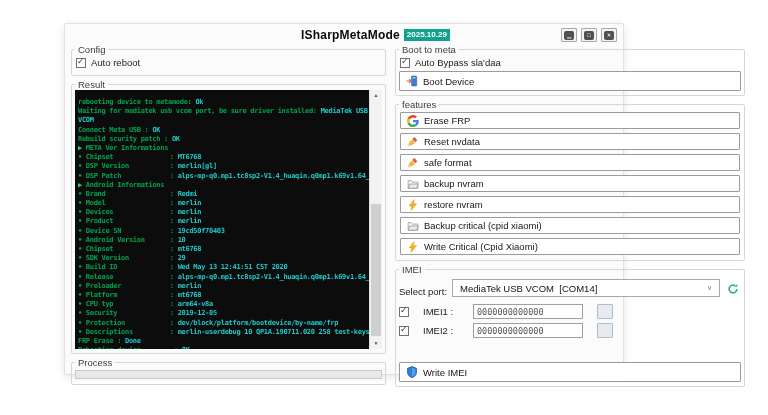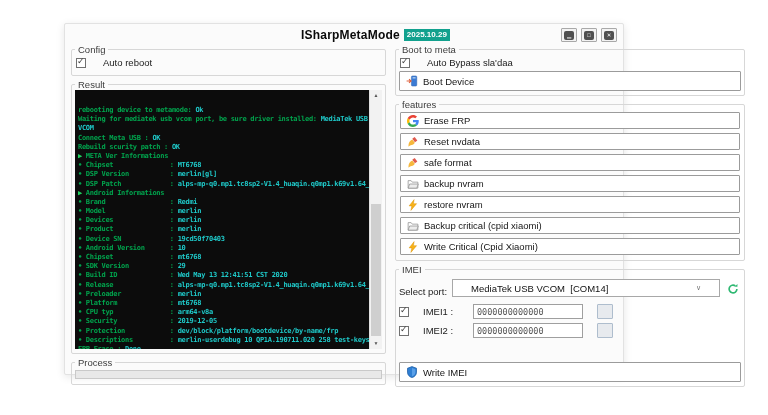--- a/index.html
+++ b/index.html
@@ -21,27 +21,27 @@
   .winbtn{width:16px;height:14px;border:1px solid #a9a9a9;background:#f3f3f3;display:flex;
     align-items:center;justify-content:center;border-radius:1px;padding:0;cursor:pointer;}
   .winbtn-inner{width:10px;height:9px;background:#505050;border-radius:2px;color:#fff;
     font-size:5.5px;line-height:9px;text-align:center;overflow:hidden;}
   
   .left-panel{position:absolute;left:6px;top:20px;width:315px;}
   .right-panel{position:absolute;left:330px;top:20px;width:350px;}
   fieldset.gb{border:1px solid #d7d7d7;border-radius:2px;margin:0 0 3px;padding:0 3px 4px;min-width:0;}
   .gb legend{font-size:9.5px;color:#3c3c3c;padding:0 3px;}
   
-  .chk-row{display:flex;align-items:flex-end;gap:17px;font-size:9.5px;color:#1a1a1a;padding:2px 1px 3px;}
+  .chk-row{display:flex;align-items:flex-end;gap:5px;font-size:9.5px;color:#1a1a1a;padding:2px 1px 3px;}
   .cb{width:10px;height:10px;border:1px solid #707070;background:#fff;position:relative;
     display:inline-block;box-sizing:border-box;flex:0 0 auto;cursor:pointer;}
   .cb.checked::after{content:"\2713";position:absolute;left:0;top:-3px;font-size:9px;color:#424242;}
   
   .console-area{display:flex;height:259px;}
-  .console{flex:1;background:#0c0c0c;overflow:hidden;padding:16px 0 0 3px;
+  .console{flex:1;background:#0c0c0c;overflow:hidden;padding:8px 0 0 3px;
     font-family:"DejaVu Sans Mono",monospace;font-weight:bold;font-size:7px;
     letter-spacing:-.3px;line-height:9.2px;}
   .cl{white-space:nowrap;height:9.2px;overflow:hidden;}
   .cg{color:#00a44d;}
   .cv{color:#1fc9c9;}
   .ch{color:#21d25f;}
   .lab{display:inline-block;width:84px;}
   .lab2{display:inline-block;width:96px;}
   .vscroll{width:12px;background:#f2f2f2;border-left:1px solid #e0e0e0;position:relative;flex:0 0 auto;}
   .vs-arrow{position:absolute;left:0;width:12px;height:11px;color:#555;font-size:5px;
@@ -57,21 +57,21 @@
     border-radius:1px;padding:0 5px;font-size:9.5px;color:#161616;width:100%;box-sizing:border-box;
     font-family:"Liberation Sans",sans-serif;cursor:pointer;text-align:left;}
   .btn.big{height:20px;}
   .features-list{display:flex;flex-direction:column;gap:4px;padding:2px 1px 1px;}
   .ic{width:13px;height:13px;display:inline-flex;align-items:center;justify-content:center;flex:0 0 auto;}
   .ic svg{width:12px;height:12px;display:block;}
   
   .port-row{display:flex;align-items:flex-end;gap:5px;margin:4px 0 7px;}
   .port-label{font-size:9.5px;color:#1a1a1a;flex:0 0 auto;}
   .combo{flex:1;height:18px;border:1px solid #a8a8a8;background:#fff;display:flex;align-items:center;
-    padding:0 18px;font-size:9.5px;color:#111;box-sizing:border-box;cursor:pointer;min-width:0;gap:27px;}
+    padding:0 7px;font-size:9.5px;color:#111;box-sizing:border-box;cursor:pointer;min-width:0;gap:27px;}
   .combo-value{white-space:pre;overflow:hidden;}
   .combo-arrow{margin-left:auto;color:#777;font-size:7px;flex:0 0 auto;}
   .refresh-btn{width:16px;height:16px;border:none;background:transparent;padding:0;cursor:pointer;
     display:flex;align-items:center;justify-content:center;flex:0 0 auto;}
   .imei-row{display:flex;align-items:center;gap:14px;margin:4px 0;}
   .imei-label{font-size:9.5px;color:#1a1a1a;width:36px;flex:0 0 auto;}
   input.imei{width:110px;height:15px;border:1px solid #9f9f9f;font-size:8.5px;color:#555;
     padding:0 3px;font-family:"DejaVu Sans Mono",monospace;box-sizing:border-box;}
   .side-btn{width:16px;height:15px;background:#e7eaee;border:1px solid #aebdcd;border-radius:1px;
     padding:0;cursor:pointer;}

